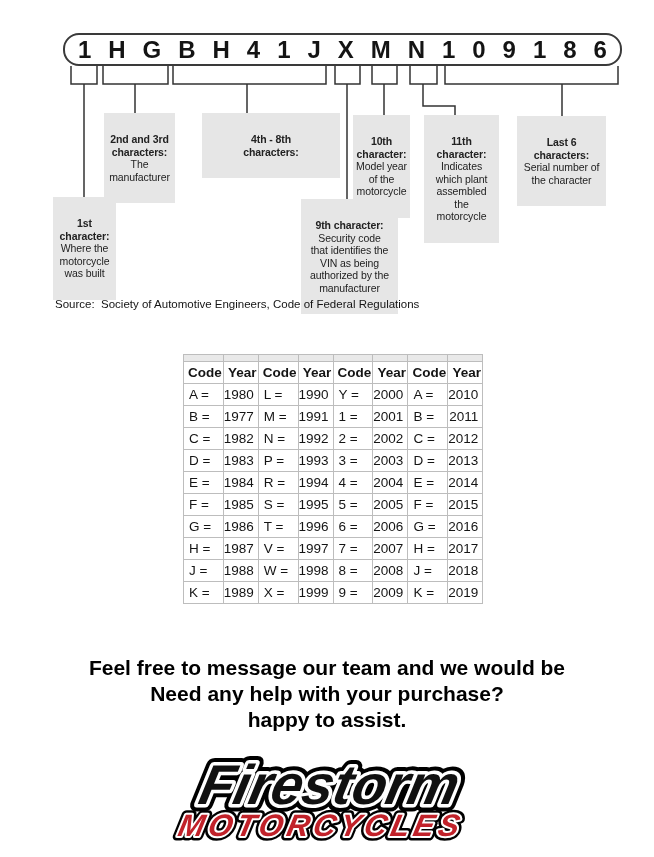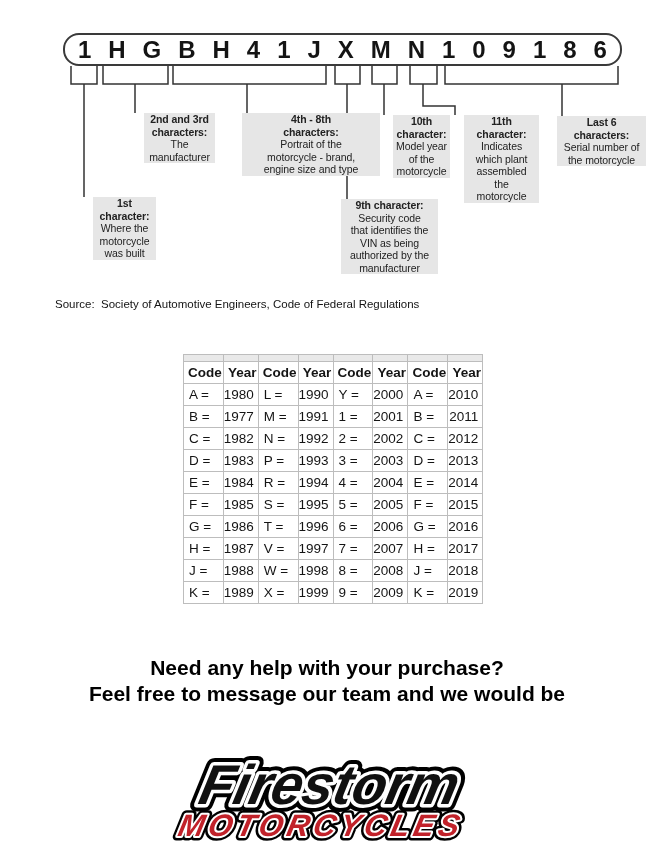--- a/index.html
+++ b/index.html
@@ -16,21 +16,21 @@
   }
   #vin-box span { display:inline-block; }
 
   
   #diagram-lines { position:absolute; left:0; top:0; pointer-events:none; }
 
   
   .callout {
     position:absolute; background:#e6e6e6; color:#222;
     text-align:center; font-size:10.5px; line-height:12.5px;
-    padding:0 2px; box-sizing:border-box; letter-spacing:-0.1px;margin-left:40px;
+    padding:20px 2px; box-sizing:border-box; letter-spacing:-0.1px;
   }
   .callout-title { font-weight:bold; white-space:pre-line; }
   .callout-desc  { white-space:pre-line; }
   #callout-char1   { left:53px;  top:197px; width:63px; }
   #callout-char2-3 { left:104px; top:113px; width:71px; }
   #callout-char4-8 { left:202px; top:113px; width:138px; }
   #callout-char9   { left:301px; top:199px; width:97px; }
   #callout-char10  { left:353px; top:115px; width:57px; }
   #callout-char11  { left:424px; top:115px; width:75px; }
   #callout-last6   { left:517px; top:116px; width:89px; }
@@ -106,23 +106,20 @@
   </div>
   <div class="callout" id="callout-char2-3">
     <div class="callout-title">2nd and 3rd
 characters:</div>
     <div class="callout-desc">The
 manufacturer</div>
   </div>
   <div class="callout" id="callout-char4-8">
     <div class="callout-title">4th - 8th
 characters:</div>
-    <div class="callout-desc">Portrait of the
-motorcycle - brand,
-engine size and type</div>
   </div>
   <div class="callout" id="callout-char9">
     <div class="callout-title">9th character:</div>
     <div class="callout-desc">Security code
 that identifies the
 VIN as being
 authorized by the
 manufacturer</div>
   </div>
   <div class="callout" id="callout-char10">
@@ -138,21 +135,21 @@
     <div class="callout-desc">Indicates
 which plant
 assembled
 the
 motorcycle</div>
   </div>
   <div class="callout" id="callout-last6">
     <div class="callout-title">Last 6
 characters:</div>
     <div class="callout-desc">Serial number of
-the motorcycle</div>
+the character</div>
   </div>
 
   <div id="source-line">Source:  Society of Automotive Engineers, Code of Federal Regulations</div>
 
   <table id="year-table">
       <tbody>
         <tr class="strip-row">
           <td></td>
           <td></td>
           <td></td>
@@ -269,22 +266,23 @@
           <td class="year-cell">1999</td>
           <td class="code-cell">9 =</td>
           <td class="year-cell">2009</td>
           <td class="code-cell">K =</td>
           <td class="year-cell">2019</td>
         </tr>
       </tbody>
     </table>
 
   <div id="help-message">
+    <div>Feel free to message our team and we would be</div>
     <div>Need any help with your purchase?</div>
-    <div>Feel free to message our team and we would be</div>
+    <div>happy to assist.</div>
   </div>
 
   <svg id="logo" width="345" height="96" viewBox="0 0 345 96">
     <g transform="translate(16 0) skewX(-12)" class="logo-text">
 
       <text x="165" y="48" text-anchor="middle" font-size="56" fill="none" stroke="#000000" stroke-width="15" stroke-linejoin="round">Firestorm</text>
       <text x="165" y="48" text-anchor="middle" font-size="56" fill="none" stroke="#ffffff" stroke-width="7" stroke-linejoin="round">Firestorm</text>
       <text x="165" y="48" text-anchor="middle" font-size="56" fill="#111111">Firestorm</text>
 
       <text x="165" y="80" text-anchor="middle" font-size="31" letter-spacing="4" fill="none" stroke="#000000" stroke-width="9" stroke-linejoin="round">MOTORCYCLES</text>

